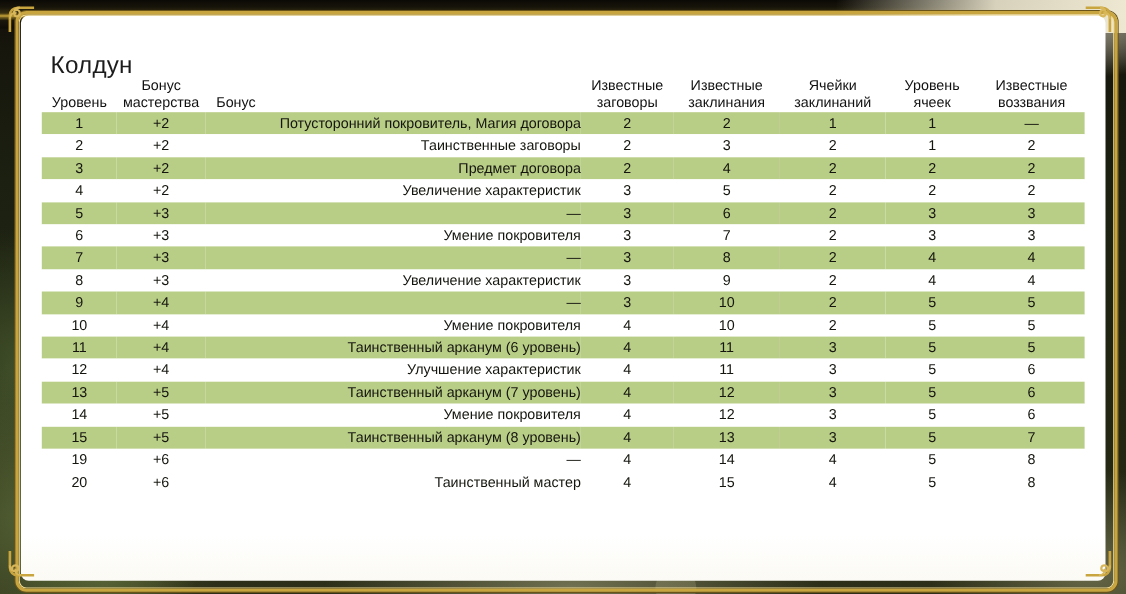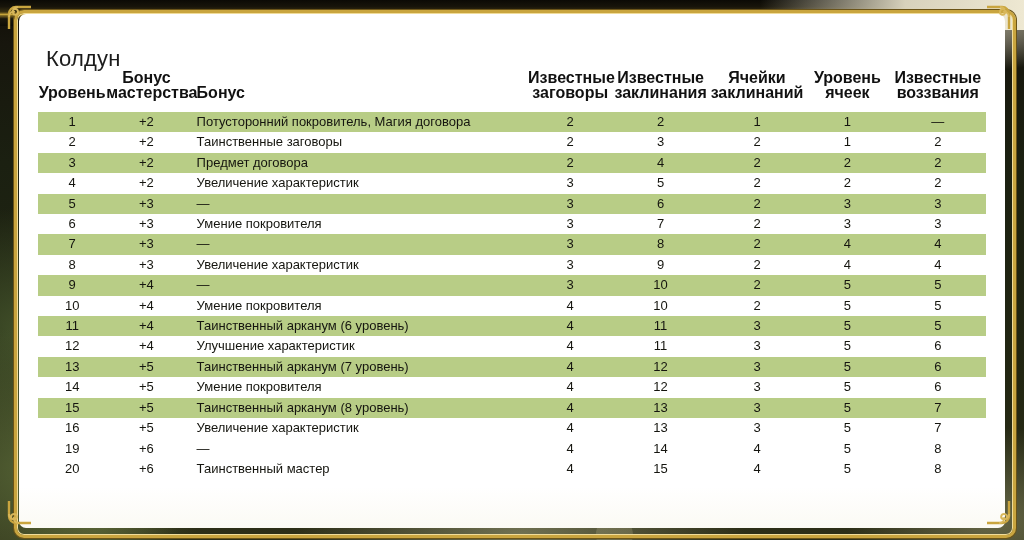--- a/index.html
+++ b/index.html
@@ -116,45 +116,45 @@
   
   #spell-table {
     position: absolute;
     left: 38px;
     top: 70px;
     width: 948px;
     border-collapse: collapse;
     table-layout: fixed;
   }
   #spell-table th {
-    font-size: 16px;
-    font-weight: 700;
+    font-size: 13px;
+    font-weight: 400;
     color: #111111;
-    padding: 0 0 12px 0;
+    padding: 0 0 2px 0;
     vertical-align: bottom;
     line-height: 15px;
     white-space: pre-line;
   }
   #spell-table td {
     font-size: 13px;
     font-weight: 400;
     color: #15150f;
     height: 20.4px;
     line-height: 20.4px;
     padding: 0;
   }
   .th-level   { width: 68px;  text-align: center; }
   .th-prof    { width: 80px;  text-align: center; }
   .th-feat    { width: 330px; text-align: left; padding-left: 10px !important; }
   .th-num     { width: 84px;  text-align: center; }
   .th-num-w   { width: 96px;  text-align: center; }
 
   td.c-level { text-align: center; }
   td.c-prof  { text-align: center; }
-  td.c-feat  { text-align: left; padding-left: 10px !important; }
+  td.c-feat  { text-align: right; padding-left: 10px !important; }
   td.c-num   { text-align: center; }
 
   tbody tr.shade td { background: #b8cd86; }
   tbody tr.plain td { background: #ffffff; }
   tbody tr td:first-child { border-top-left-radius: 0; }
 </style>
 </head>
 <body>
 
 <div id="backdrop"></div>
@@ -361,30 +361,20 @@
           <td class="c-level">15</td>
           <td class="c-prof">+5</td>
           <td class="c-feat">Таинственный арканум (8 уровень)</td>
           <td class="c-num">4</td>
           <td class="c-num">13</td>
           <td class="c-num">3</td>
           <td class="c-num">5</td>
           <td class="c-num">7</td>
         </tr>
         <tr class="plain">
-          <td class="c-level">16</td>
-          <td class="c-prof">+5</td>
-          <td class="c-feat">Увеличение характеристик</td>
-          <td class="c-num">4</td>
-          <td class="c-num">13</td>
-          <td class="c-num">3</td>
-          <td class="c-num">5</td>
-          <td class="c-num">7</td>
-        </tr>
-        <tr class="plain">
           <td class="c-level">19</td>
           <td class="c-prof">+6</td>
           <td class="c-feat">—</td>
           <td class="c-num">4</td>
           <td class="c-num">14</td>
           <td class="c-num">4</td>
           <td class="c-num">5</td>
           <td class="c-num">8</td>
         </tr>
         <tr class="plain">

